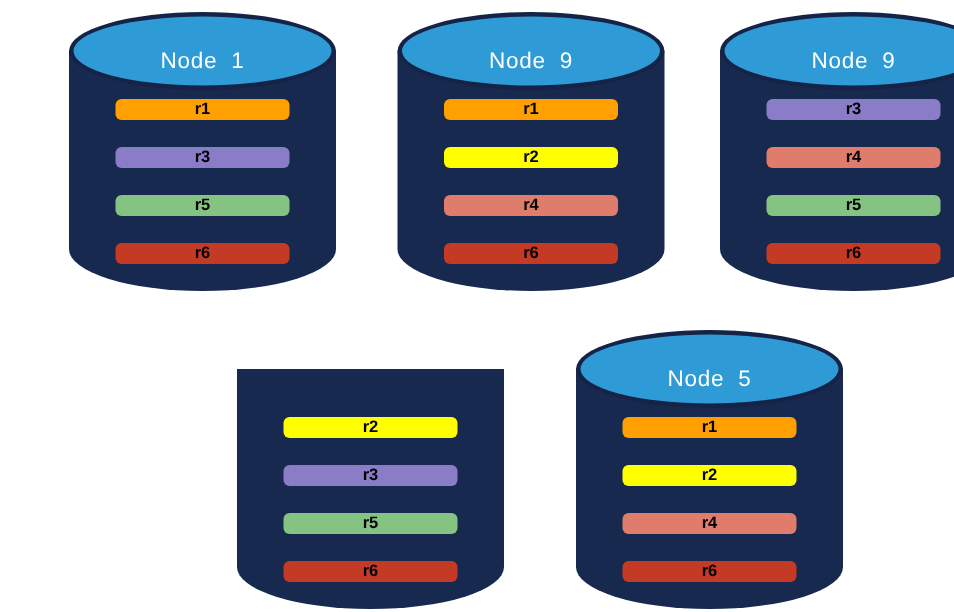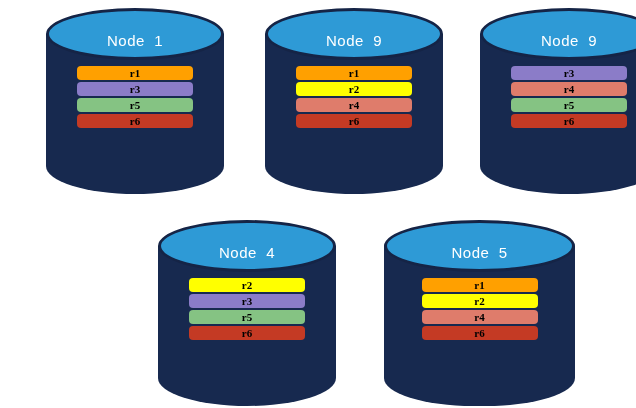--- a/index.html
+++ b/index.html
@@ -18,21 +18,21 @@
   }
   .node {
     position: absolute;
     width: 178px;
     height: 186px;
   }
   .n1 { left: 10px;  top: 8px; }
   .n2 { left: 229px; top: 8px; }
   .n3 { left: 444px; top: 8px; }
   .n4 { left: 122px; top: 220px; }
-  .n5 { left: 348px; top: 220px; padding-left: 13px; }
+  .n5 { left: 348px; top: 220px; }
 
   .cyl-body {
     position: absolute;
     left: 0; right: 0;
     top: 26px; bottom: 0;
     background: #17294F;
     border-radius: 0 0 89px 89px / 0 0 28px 28px;
   }
   .cyl-top {
     position: absolute;
@@ -54,22 +54,21 @@
     white-space: pre;
     padding-top: 13px;
   }
   .bars {
     position: absolute;
     left: 0; right: 0;
     top: 58px;
     display: flex;
     flex-direction: column;
     align-items: center;
-    gap: 2px;
-    font-family: Liberation Serif, serif;
+    gap: 18px;
   }
   .bar {
     width: 116px;
     height: 14px;
     border-radius: 4px;
     display: flex;
     align-items: center;
     justify-content: center;
   }
   .bar-label {
@@ -142,23 +141,20 @@
         <span class="bar-label">r5</span>
       </div>
       <div class="bar" style="background-color: rgb(196, 58, 36);">
         <span class="bar-label">r6</span>
       </div>
     </div>
   </div>
 
   <div class="node n4">
     <div class="cyl-body"></div>
-    <div class="cyl-top">
-      <span class="node-title">Node  4</span>
-    </div>
     <div class="bars">
       <div class="bar" style="background-color: rgb(255, 255, 0);">
         <span class="bar-label">r2</span>
       </div>
       <div class="bar" style="background-color: rgb(139, 124, 200);">
         <span class="bar-label">r3</span>
       </div>
       <div class="bar" style="background-color: rgb(133, 195, 131);">
         <span class="bar-label">r5</span>
       </div>

